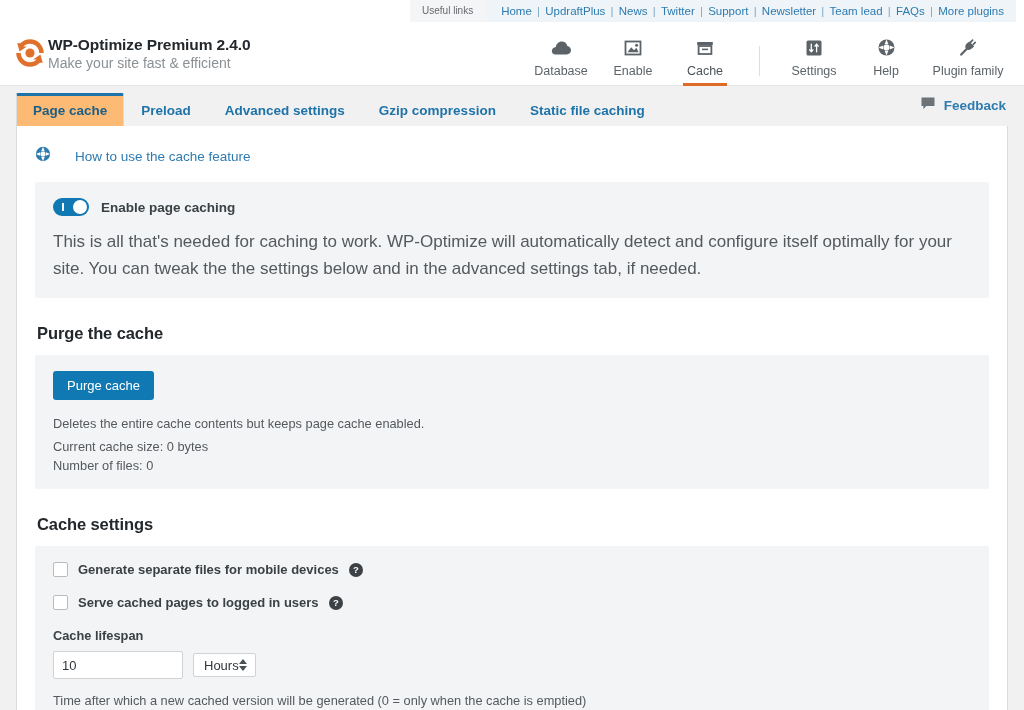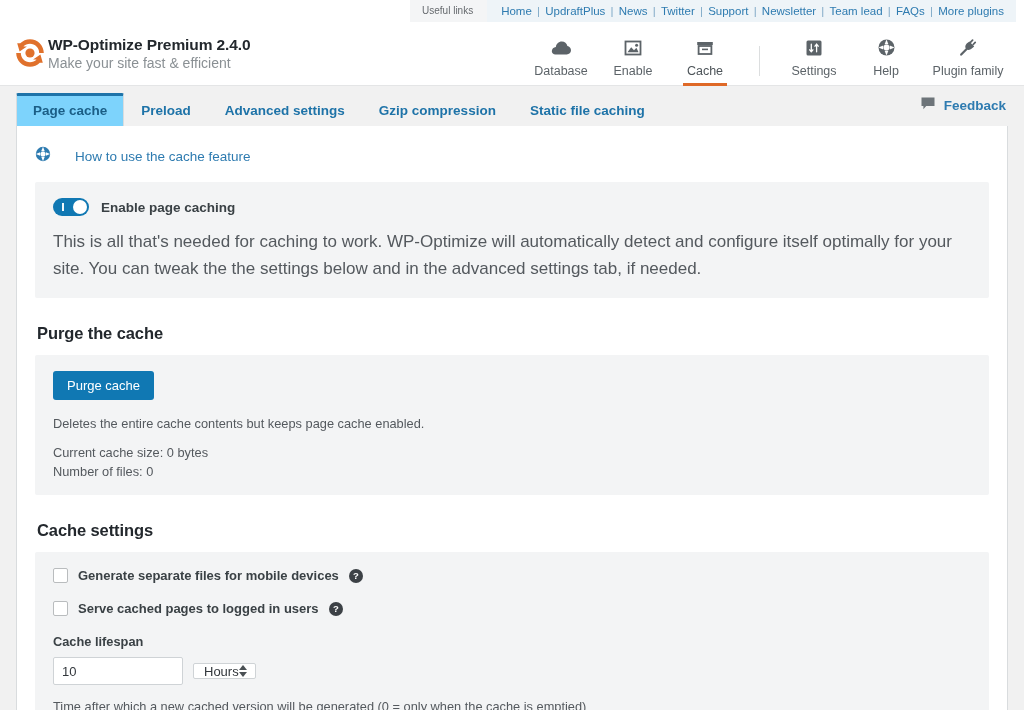--- a/index.html
+++ b/index.html
@@ -62,21 +62,21 @@
     position: relative; background: #f1f1f1; height: 40px;
     display: flex; align-items: flex-end; padding: 0 16px;
   }
   .tabs { display: flex; align-items: flex-end; height: 40px; }
   .tab {
     font-size: 13.5px; color: #1e73a8; font-weight: bold;
     padding: 0 16px; height: 33px; line-height: 33px; cursor: pointer;
     border: 1px solid transparent; border-bottom: none; white-space: nowrap;
   }
   .tab.active {
-    background: #7dd3fc; color: #1b5e86;
+    background: #fdba74; color: #1b5e86;
     border-color: #d9dcde; border-top: 3px solid #1e73a8;
     border-radius: 2px 2px 0 0; line-height: 30px;
   }
   .feedback {
     position: absolute; right: 18px; top: 10px;
     display: flex; align-items: center; gap: 8px; cursor: pointer;
   }
   .feedback-label { font-size: 13.5px; color: #2e7bb0; font-weight: bold; }
 
   
@@ -113,39 +113,39 @@
     margin: 26px 0 12px 2px; letter-spacing: -0.1px;
   }
 
   .btn-primary {
     display: inline-block; background: #1078b3; color: #ffffff;
     font-size: 13px; border: none; border-radius: 3px;
     padding: 8px 14px; cursor: pointer; font-family: inherit; line-height: 1;
   }
   .purge-desc { font-size: 12.8px; color: #54595e; margin-top: 16px; }
   .stat-line { font-size: 12.8px; color: #54595e; margin-top: 4px; }
-  .stat-block { margin-top: 14px; }
+  .stat-block { margin-top: 8px; }
 
   .check-row { display: flex; align-items: flex-end; gap: 10px; margin-bottom: 18px; }
   .checkbox {
     width: 15px; height: 15px; flex: 0 0 15px; background: #ffffff;
     border: 1px solid #b9bcbe; border-radius: 2px; cursor: pointer;
   }
   .check-label { font-size: 13px; font-weight: bold; color: #3a4145; }
   .help-ico { flex: 0 0 14px; cursor: pointer; display: flex; }
 
   .field-label { font-size: 12.8px; font-weight: bold; color: #3a4145; margin: 6px 0 8px 0; }
   .field-row { display: flex; align-items: center; gap: 10px; }
   .text-input {
     width: 130px; height: 28px; padding: 0 8px; font-size: 13px; color: #32373c;
     border: 1px solid #cfd3d6; border-radius: 2px; background: #ffffff;
     font-family: inherit;
   }
   .select-box {
-    display: flex; align-items: center; height: 16px;
+    display: flex; align-items: center; height: 24px;
     padding: 0 8px 0 10px; border: 1px solid #cfd3d6; border-radius: 2px;
     background: #ffffff; font-size: 13px; color: #32373c; cursor: pointer;
   }
   .select-arrows { display: flex; flex-direction: column; gap: 2px; }
   .arr-up { width:0;height:0;border-left:4px solid transparent;border-right:4px solid transparent;border-bottom:5px solid #4a5054; }
   .arr-dn { width:0;height:0;border-left:4px solid transparent;border-right:4px solid transparent;border-top:5px solid #4a5054; }
   .field-hint { font-size: 12.8px; color: #54595e; margin-top: 14px; }
 </style>
 </head>
 <body>

